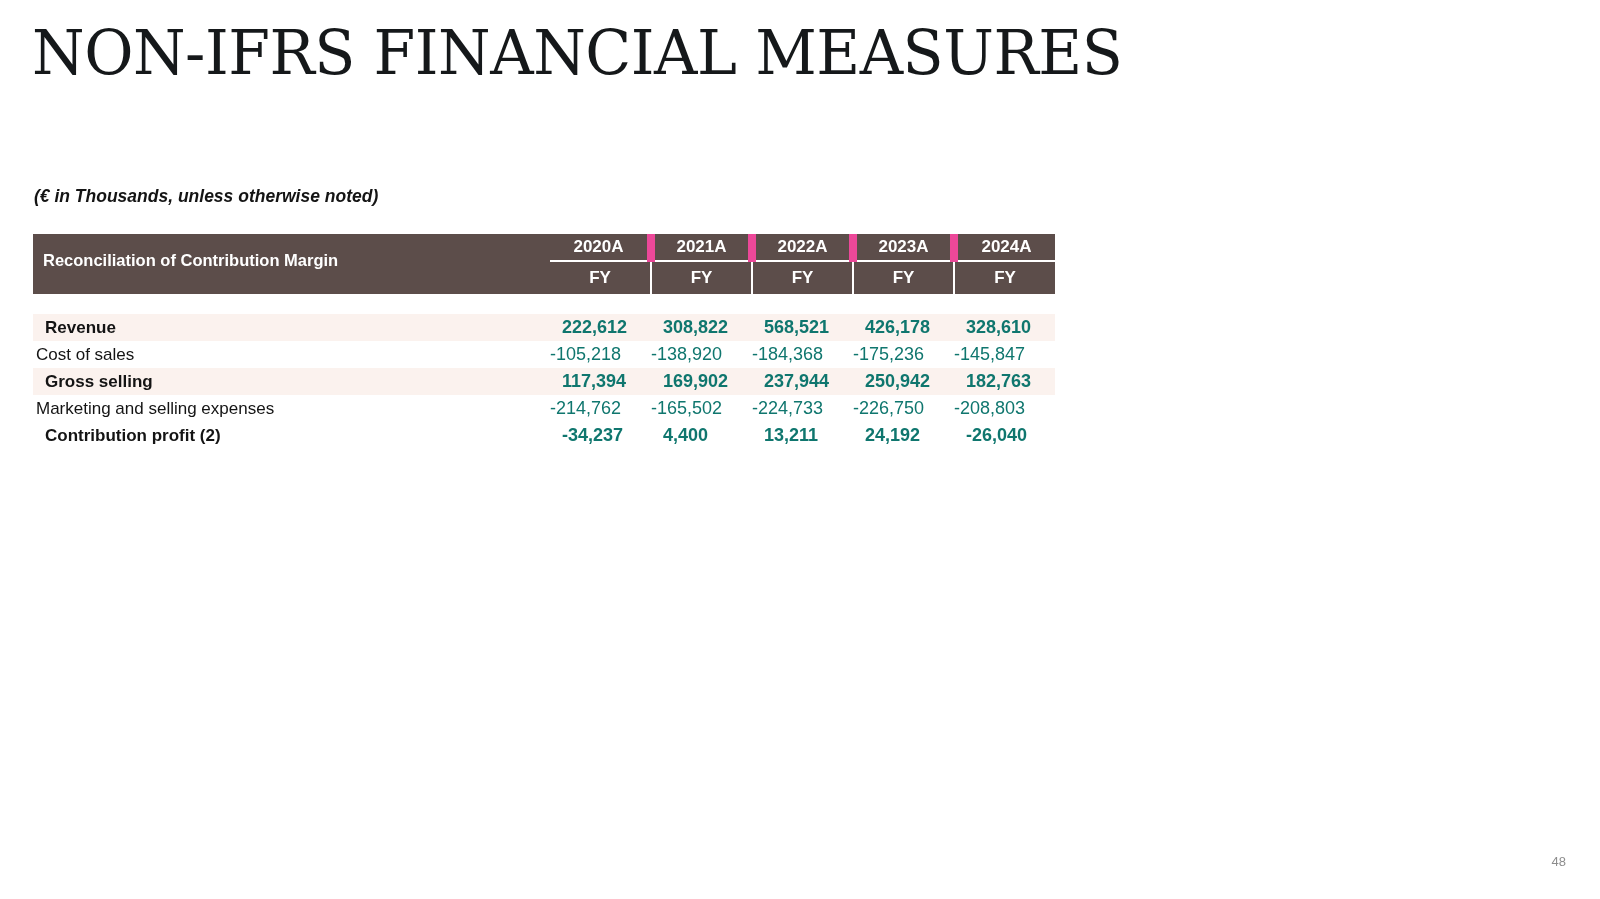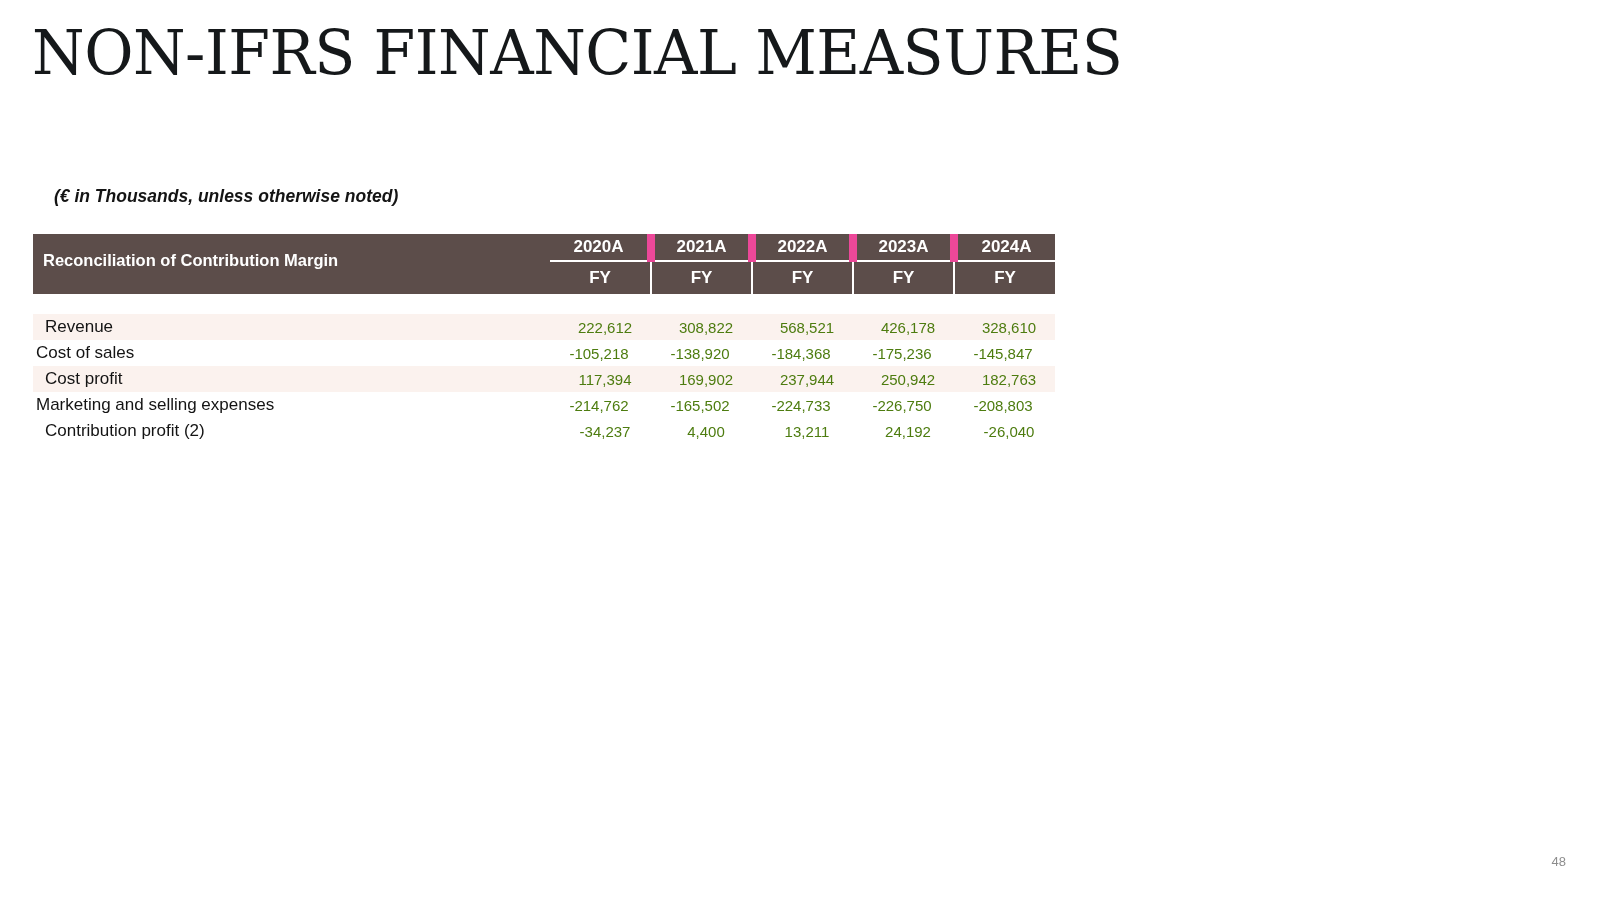--- a/index.html
+++ b/index.html
@@ -41,21 +41,20 @@
 
   
   .units-note {
     position: absolute;
     left: 34px;
     top: 186px;
     font-size: 17.5px;
     font-weight: bold;
     font-style: italic;
     color: #141414;
-    margin-left: 20px;
   }
 
   
   .table-wrap {
     position: absolute;
     left: 33px;
     top: 234px;
     width: 1022px;
   }
 
@@ -106,28 +105,28 @@
   .spacer-row td { height: 20px; padding: 0; border: none; background: #ffffff; }
 
   td.rowlabel {
     font-size: 17px;
     text-align: left;
     padding: 3px 0 3px 3px;
     color: #141414;
     white-space: nowrap;
   }
   td.val {
-    font-size: 15px;
-    text-align: center;
+    font-size: 18px;
+    text-align: left;
     padding: 3px 3px 3px 0;
-    color: #4d7c0f;
+    color: #0f766e;
     white-space: nowrap;
   }
   tr.shaded td { background: #fbf2ee; }
-  tr.bold td { font-weight: normal; padding-left: 12px; }
+  tr.bold td { font-weight: bold; padding-left: 12px; }
   tr.dataRow td { height: 25.5px; }
 
   
   .footnote {
     position: absolute;
     left: 31px;
     bottom: 30px;
     font-size: 12.5px;
     color: #8d8d8d;
   }
@@ -192,21 +191,21 @@
         <tr class="dataRow">
           <td class="rowlabel">Cost of sales</td>
           <td class="val">-105,218</td>
           <td class="val">-138,920</td>
           <td class="val">-184,368</td>
           <td class="val">-175,236</td>
           <td class="val">-145,847</td>
         </tr>
 
         <tr class="dataRow shaded bold">
-          <td class="rowlabel">Cost profit</td>
+          <td class="rowlabel">Gross selling</td>
           <td class="val">117,394</td>
           <td class="val">169,902</td>
           <td class="val">237,944</td>
           <td class="val">250,942</td>
           <td class="val">182,763</td>
         </tr>
 
         <tr class="dataRow">
           <td class="rowlabel">Marketing and selling expenses</td>
           <td class="val">-214,762</td>

